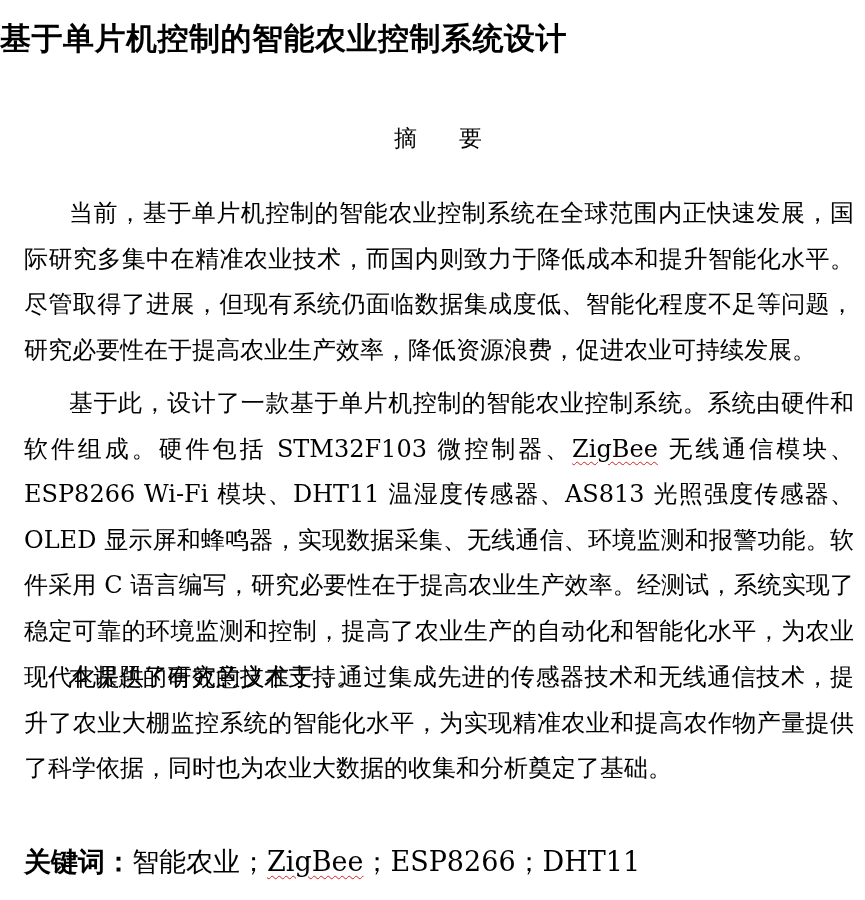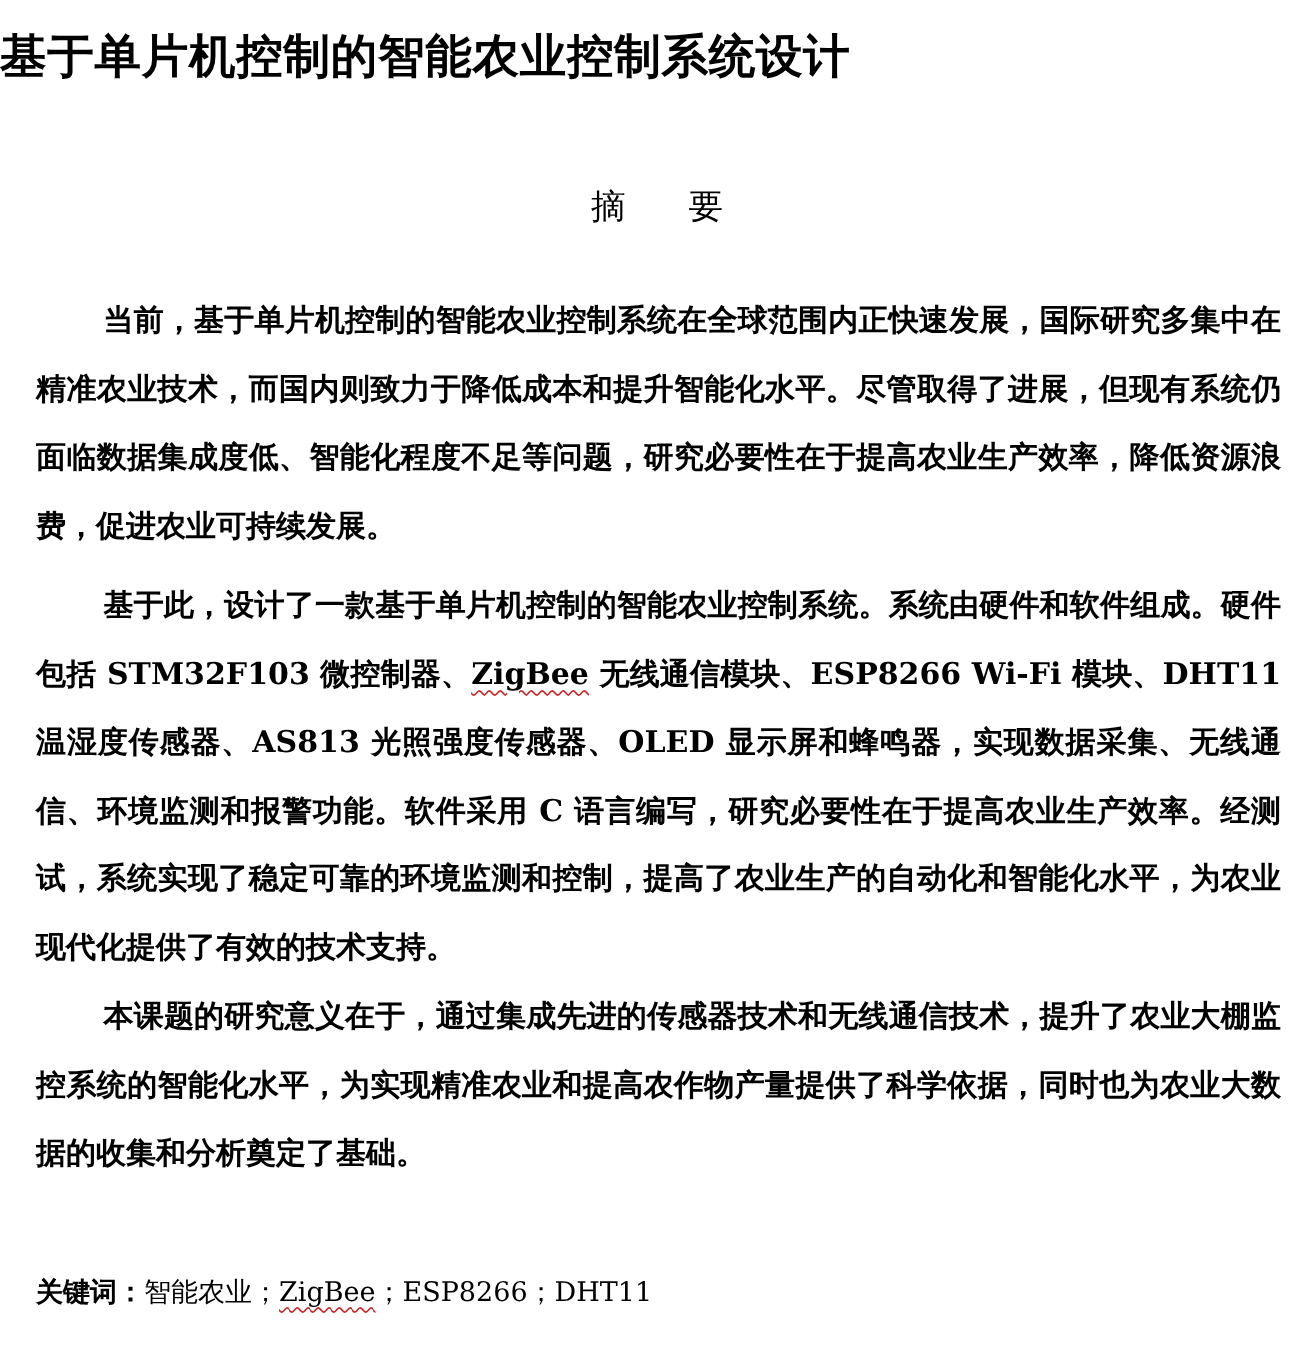--- a/index.html
+++ b/index.html
@@ -57,40 +57,39 @@
       word-spacing: 0;
     }
     .abstract-heading .gap {
       display: inline-block;
       width: 42px;
     }
     .para {
       position: absolute;
       left: 24px;
       width: 830px;
-      font-size: 20px;
+      font-size: 24px;
       line-height: 45.6px;
       text-align: justify;
       text-align-last: left;
       text-indent: 45px;
-      font-weight: bold;
     }
     .p1 { top: 191px; }
     .p2 { top: 381px; }
     .p3 { top: 655px; }
     .squiggle {
       text-decoration: underline wavy #d32020;
       text-decoration-thickness: 1px;
       text-underline-offset: 4px;
     }
     .keywords {
       position: absolute;
       left: 24px;
       top: 842px;
-      font-size: 18px;
+      font-size: 27px;
       line-height: 40px;
       white-space: nowrap;
     }
     .kw-label {
       font-family: "DejaVu Sans", "Liberation Sans", sans-serif;
       font-weight: bold;
     }
   </style>
 </head>
 <body>

